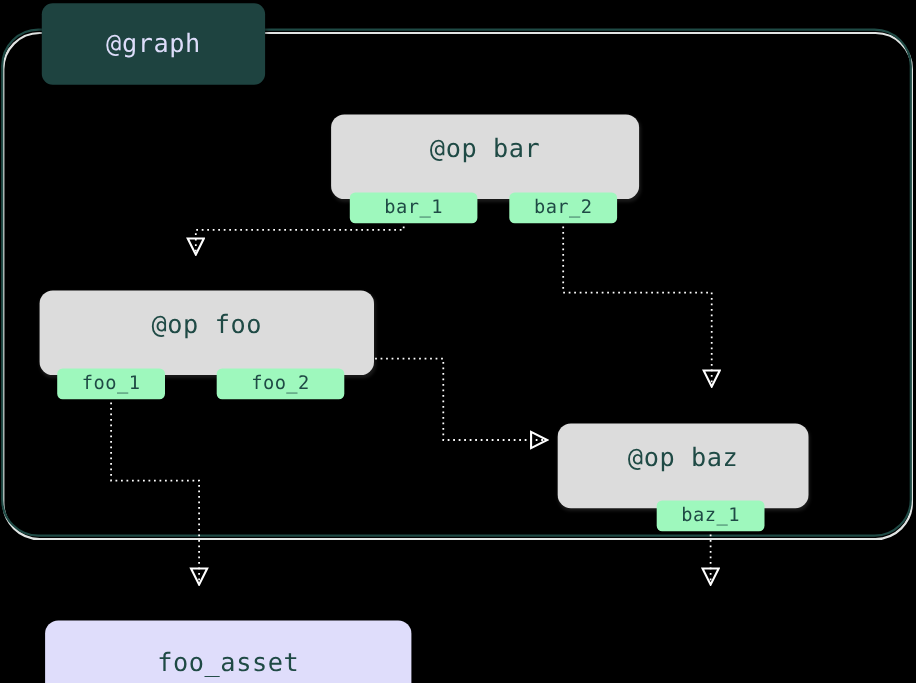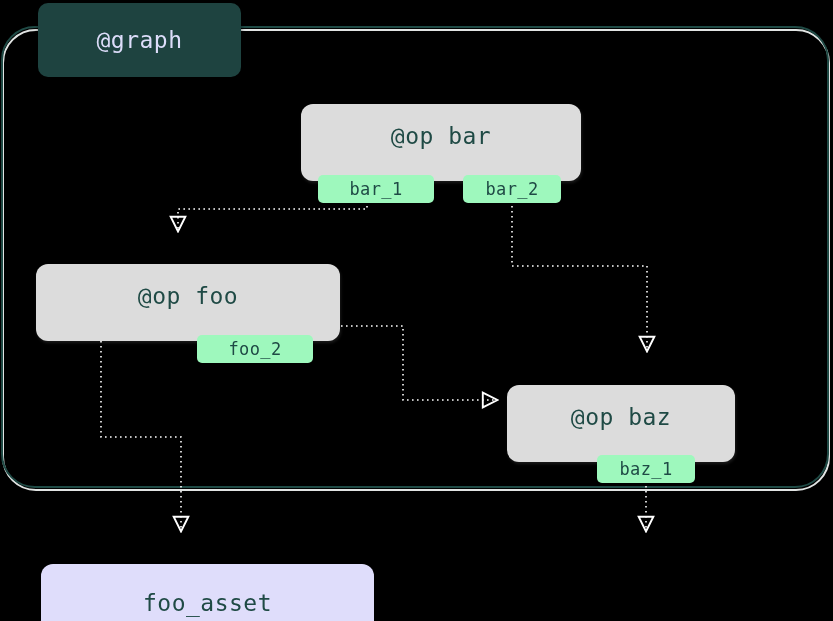--- a/index.html
+++ b/index.html
@@ -143,20 +143,23 @@
     <div class="port" style="left:318px; top:152px; width:116px; height:28px;">
       <span>bar_1</span>
     </div>
     <div class="port" style="left:463px; top:152px; width:98px; height:28px;">
       <span>bar_2</span>
     </div>
 
     <div class="op-node" style="left:36px; top:241px; width:304px; height:77px;">
       <span class="op-label">@op foo</span>
     </div>
+    <div class="port" style="left:52px; top:312px; width:98px; height:28px;">
+      <span>foo_1</span>
+    </div>
     <div class="port" style="left:197px; top:312px; width:116px; height:28px;">
       <span>foo_2</span>
     </div>
 
     <div class="op-node" style="left:507px; top:362px; width:228px; height:77px;">
       <span class="op-label">@op baz</span>
     </div>
     <div class="port" style="left:597px; top:432px; width:98px; height:28px;">
       <span>baz_1</span>
     </div>

